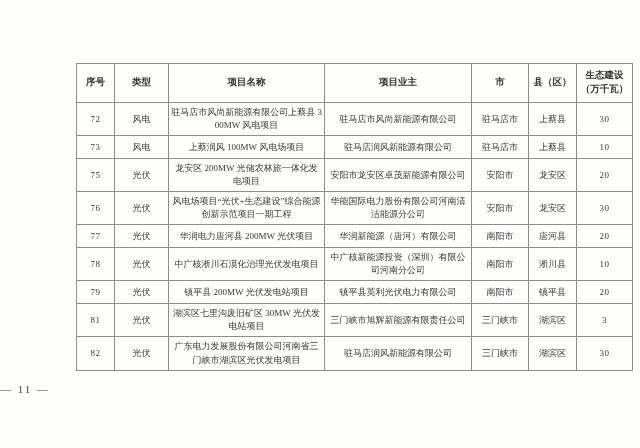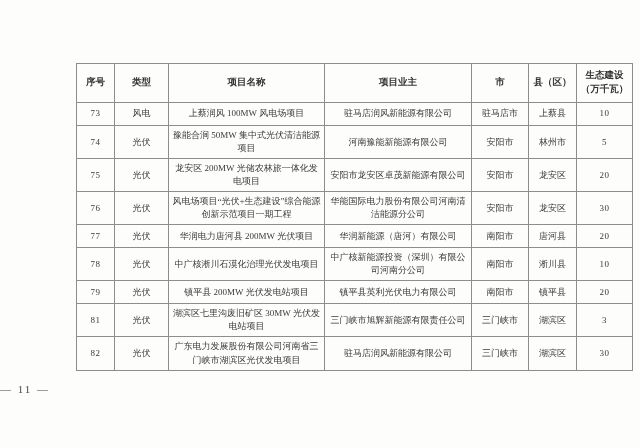--- a/index.html
+++ b/index.html
@@ -82,36 +82,36 @@
           <th>类型</th>
           <th>项目名称</th>
           <th>项目业主</th>
           <th>市</th>
           <th>县（区）</th>
           <th>生态建设（万千瓦）</th>
         </tr>
       </thead>
       <tbody>
           <tr class="data-row">
+    <td class="c-no">72</td>
+    <td class="c-type">风电</td>
+    <td class="c-name">驻马店市风尚新能源有限公司上蔡县 300MW 风电项目</td>
+    <td class="c-owner">驻马店市风尚新能源有限公司</td>
+    <td class="c-city">驻马店市</td>
+    <td class="c-county">上蔡县</td>
+    <td class="c-scale">30</td>
+  </tr>
+          <tr class="data-row">
     <td class="c-no">73</td>
     <td class="c-type">风电</td>
     <td class="c-name">上蔡润风 100MW 风电场项目</td>
     <td class="c-owner">驻马店润风新能源有限公司</td>
     <td class="c-city">驻马店市</td>
     <td class="c-county">上蔡县</td>
     <td class="c-scale">10</td>
-  </tr>
-          <tr class="data-row">
-    <td class="c-no">74</td>
-    <td class="c-type">光伏</td>
-    <td class="c-name">豫能合涧 50MW 集中式光伏清洁能源项目</td>
-    <td class="c-owner">河南豫能新能源有限公司</td>
-    <td class="c-city">安阳市</td>
-    <td class="c-county">林州市</td>
-    <td class="c-scale">5</td>
   </tr>
           <tr class="data-row">
     <td class="c-no">75</td>
     <td class="c-type">光伏</td>
     <td class="c-name">龙安区 200MW 光储农林旅一体化发电项目</td>
     <td class="c-owner">安阳市龙安区卓茂新能源有限公司</td>
     <td class="c-city">安阳市</td>
     <td class="c-county">龙安区</td>
     <td class="c-scale">20</td>
   </tr>

